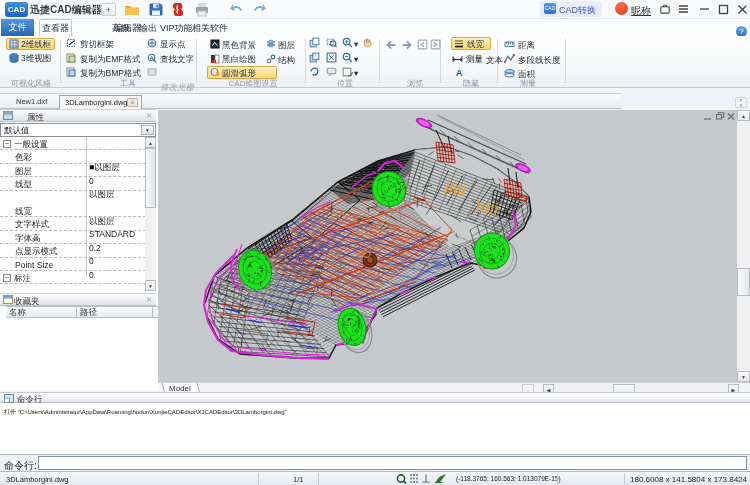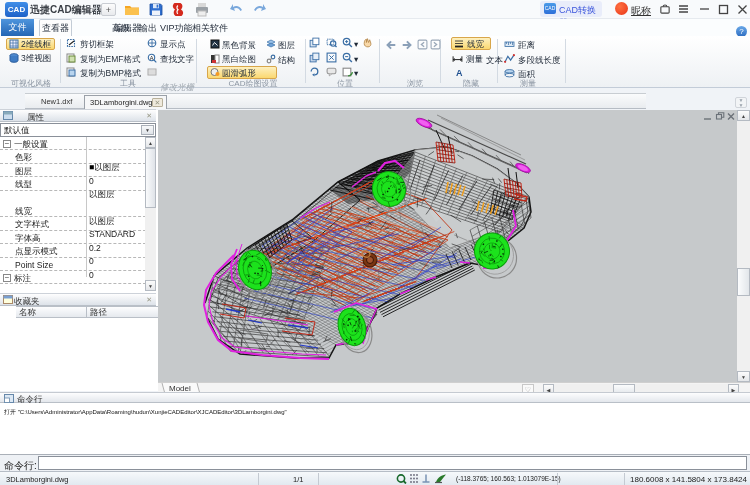--- a/index.html
+++ b/index.html
@@ -28,21 +28,21 @@
 
 #ribbon { position:absolute; left:0; top:36px; width:750px; height:52px; background:linear-gradient(#ffffff,#eef1f4); border-bottom:1px solid #c3ccd8; }
 .rsep { position:absolute; top:3px; width:1px; height:44px; background:#d3dae2; }
 .rlabel { position:absolute; top:42px; font-size:8px; color:#8b95a2; text-align:center; }
 .rtxt { position:absolute; font-size:8.5px; color:#1f2937; white-space:nowrap; }
 .hl { position:absolute; background:linear-gradient(#fdf0c0,#fbd870); border:1px solid #d8a64a; border-radius:2px; }
 .gray { color:#a0a8b0 !important; }
 svg.ric { position:absolute; }
 
 
-#doctabs { position:absolute; left:0; top:93px; width:621px; height:16px; background:linear-gradient(#fafbfc,#e9ecef); border-top:1px solid #c8cdd2; border-bottom:1px solid #b6bcc4;margin-left:25px; }
+#doctabs { position:absolute; left:0; top:93px; width:621px; height:16px; background:linear-gradient(#fafbfc,#e9ecef); border-top:1px solid #c8cdd2; border-bottom:1px solid #b6bcc4; }
 #dtab1 { position:absolute; left:16px; top:3px; font-size:7.5px; color:#333; }
 #dtab2 { position:absolute; left:59px; top:1px; width:83px; height:14px; background:#f6f7f8; border:1px solid #9aa0a8; border-bottom:none; font-size:7.5px; color:#222; line-height:13px; padding-left:5px; }
 #dtabx { position:absolute; left:67px; top:2px; width:11px; height:9px; border:1px solid #b8b09a; background:#efeadd; color:#998; font-size:7px; line-height:8px; text-align:center; border-radius:1px; }
 #collapse { position:absolute; left:735px; top:97px; width:12px; height:11px; background:#f2f4f6; border:1px solid #d0d4da; border-radius:2px; color:#9aa2ac; font-size:5px; line-height:5px; text-align:center; }
 
 
 #leftpanel { position:absolute; left:0; top:110px; width:169px; height:281px; background:#fff; border-right:1px solid #9aa0a8; }
 .phead { position:absolute; left:0; width:156px; height:13px; background:linear-gradient(#fefefe,#dde2e9); border-top:1px solid #cdd2d9; border-bottom:1px solid #b9bfc7; font-size:8.5px; color:#333; }
 .phx { position:absolute; right:4px; top:2px; font-size:7px; color:#998; }
 #dropdown { position:absolute; left:0px; top:13px; width:156px; height:14px; background:#fff; border:1px solid #8a9099; font-size:8.5px; color:#222; line-height:12px; padding-left:3px; }
@@ -50,21 +50,21 @@
 #grid { position:absolute; left:0; top:27px; width:156px; height:154px; background:#fff; }
 .grow { position:absolute; left:0; width:146px; border-bottom:1px dashed #b8b8b8; font-size:8.5px; color:#222; }
 .gl { position:absolute; left:15px; top:2px; }
 .gv { position:absolute; left:89px; top:12px; }
 .gsec { position:absolute; left:14px; top:2px; }
 .gbox { position:absolute; left:3px; top:3px; width:8px; height:8px; border:1px solid #888; background:#fff; font-size:8px; line-height:6px; text-align:center; color:#444; }
 #gsb { position:absolute; right:0px; top:0px; width:11px; height:154px; background:#f0f0f0; }
 .sbtn { position:absolute; left:0; width:11px; height:11px; background:linear-gradient(#fcfcfc,#e4e6e9); border:1px solid #b4bac2; color:#444; font-size:5px; text-align:center; line-height:10px; }
 #gdivider { position:absolute; left:86px; top:0; width:1px; height:140px; background:#c8c8c8; }
 
-#favtable { position:absolute; left:16px; top:196px; width:156px; height:85px; background:#fff; }
+#favtable { position:absolute; left:6px; top:196px; width:156px; height:85px; background:#fff; }
 .fth { position:absolute; top:0; height:12px; background:linear-gradient(#fdfdfe,#e5e9ee); border:1px solid #b9bfc7; border-left:none; font-size:8.5px; color:#333; padding:0 0 0 3px; line-height:11px; }
 
 
 #canvas { position:absolute; left:158px; top:110px; width:592px; height:272px; background:#c6c9cb; }
 #vscroll { position:absolute; left:579px; top:0px; width:13px; height:272px; background:#f0f0f0; }
 #modelstrip { position:absolute; left:158px; top:382px; width:592px; height:12px; background:#f4f4f4; border-top:1px solid #cfcfcf; }
 #modeltab { position:absolute; left:5px; top:0px; width:36px; height:11px; background:#fafafa; border:1px solid #b0b0b0; border-top:none; transform:skewX(15deg); }
 #modeltxt { position:absolute; left:11px; top:1px; font-size:8px; color:#333; }
 #hscroll { position:absolute; left:385px; top:1px; width:196px; height:11px; background:#f0f0f0; }
 

